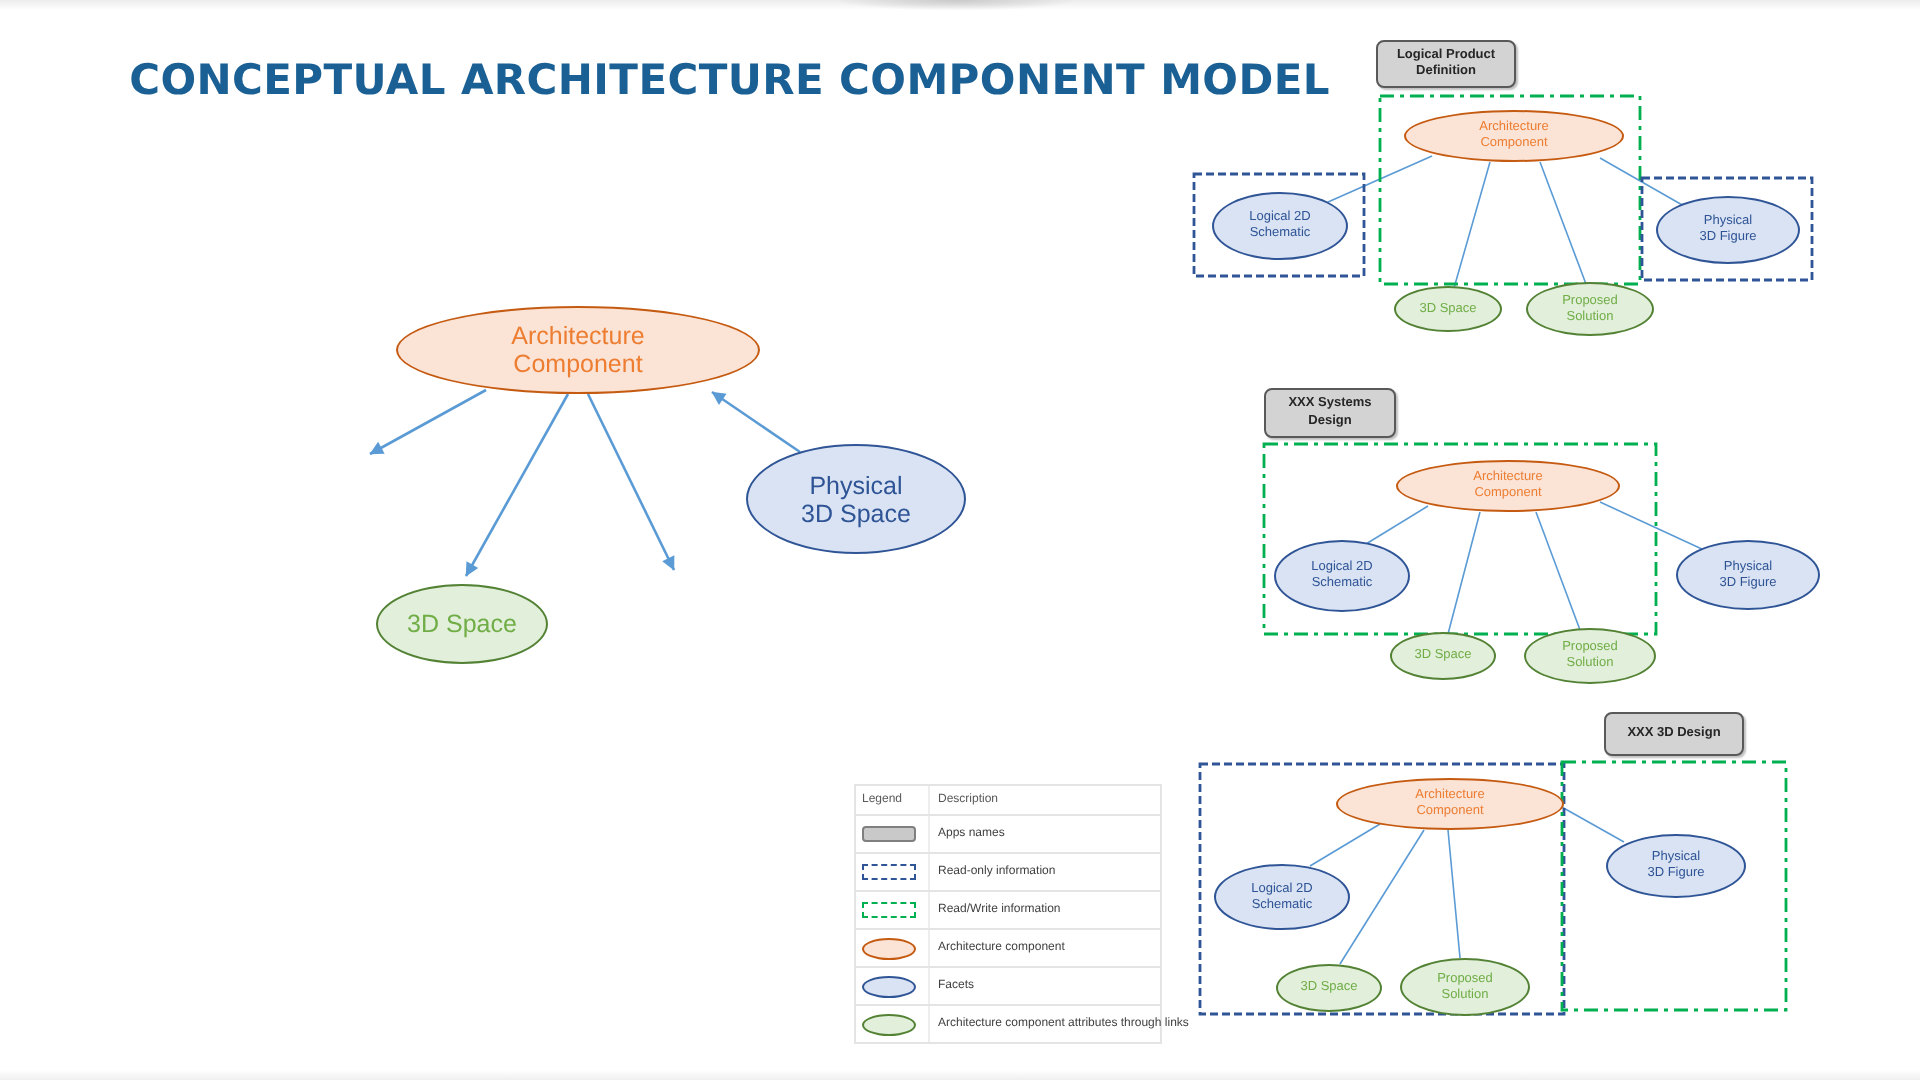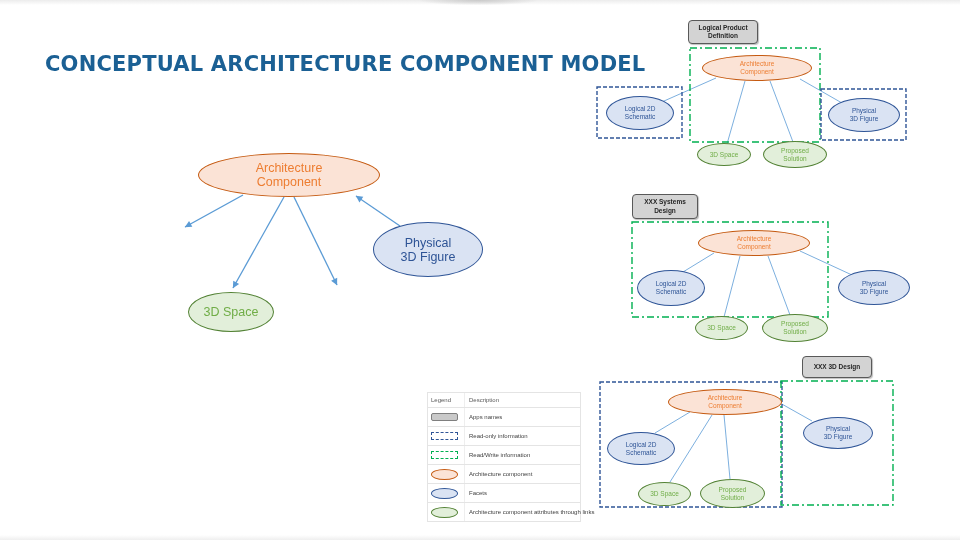--- a/index.html
+++ b/index.html
@@ -9,23 +9,23 @@
   .page { position:absolute; left:0; top:0; width:960px; height:540px; background:#ffffff; }
 
   
   .top-edge-shadow { position:absolute; left:0; top:0; width:960px; height:5px;
      background:linear-gradient(#ececec, rgba(255,255,255,0)); }
   .top-center-smudge { position:absolute; left:420px; top:0; width:116px; height:5px;
      background:radial-gradient(ellipse at 50% 0%, #c9c9c9 0%, rgba(255,255,255,0) 75%); }
   .bottom-edge-shadow { position:absolute; left:0; top:535px; width:960px; height:5px;
      background:linear-gradient(rgba(255,255,255,0), #efefef); }
 
-  .title { position:absolute; left:45px; top:52px; width:620px;
+  .title { position:absolute; left:45px; top:28px; width:620px;
      font-family:"DejaVu Sans", sans-serif; font-weight:bold; font-size:21px;
-     letter-spacing:0.2px; color:#1B6094; }
+     letter-spacing:0.2px; color:#1B6094;text-align:right; }
 
   svg.layer { position:absolute; left:0; top:0; width:960px; height:540px; z-index:1; }
 
   .ellipse { position:absolute; z-index:2; border-radius:50%;
      display:flex; align-items:center; justify-content:center;
      text-align:center; white-space:pre-line; line-height:1.12; box-sizing:border-box; }
   .e-arch  { background:#FBE3D6; border:1.6px solid #C55A11; color:#ED7D31; }
   .e-facet { background:#DAE3F3; border:1.6px solid #2F5597; color:#2E5496; }
   .e-attr  { background:#E2EFDA; border:1.6px solid #538235; color:#70AD47; }
   .main-node { font-size:12.5px; }
@@ -104,21 +104,21 @@
       <line x1="724" y1="415" x2="730" y2="479"></line>
       <line x1="780" y1="403" x2="812" y2="421"></line>
     </g>
     <rect x="600" y="382" width="182" height="125" fill="none" stroke="#2F5597" stroke-width="1.4" stroke-dasharray="4 2"></rect>
     <rect x="781" y="381" width="112" height="124" fill="none" stroke="#00B050" stroke-width="1.4" stroke-dasharray="7 3 2 3"></rect>
   </svg>
 
   <div class="ellipse e-arch main-node" style="left:198px; top:153px; width:182px; height:44px;">Architecture
 Component</div>
   <div class="ellipse e-facet main-node" style="left:373px; top:222px; width:110px; height:55px;">Physical
-3D Figure</div>
+3D Space</div>
   <div class="ellipse e-attr main-node" style="left:188px; top:292px; width:86px;  height:40px;">3D Space</div>
 
   <div class="applabel" style="left:688px; top:20px; width:70px; height:24px;">Logical Product
 Definition</div>
   <div class="ellipse e-arch mini-node" style="left:702px; top:55px;  width:110px; height:26px;">Architecture
 Component</div>
   <div class="ellipse e-facet mini-node" style="left:606px; top:96px;  width:68px;  height:34px;">Logical 2D
 Schematic</div>
   <div class="ellipse e-facet mini-node" style="left:828px; top:98px;  width:72px;  height:34px;">Physical
 3D Figure</div>

